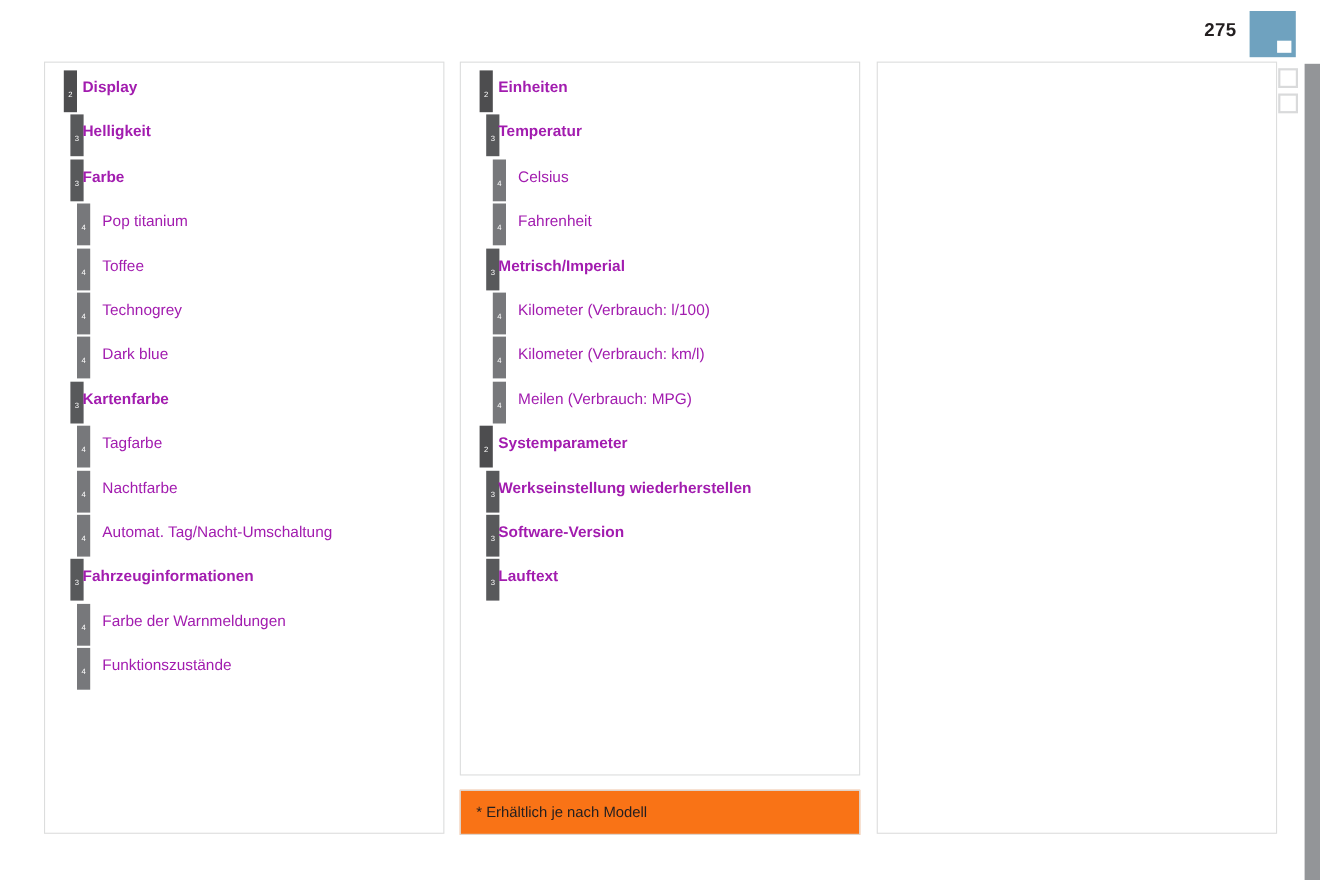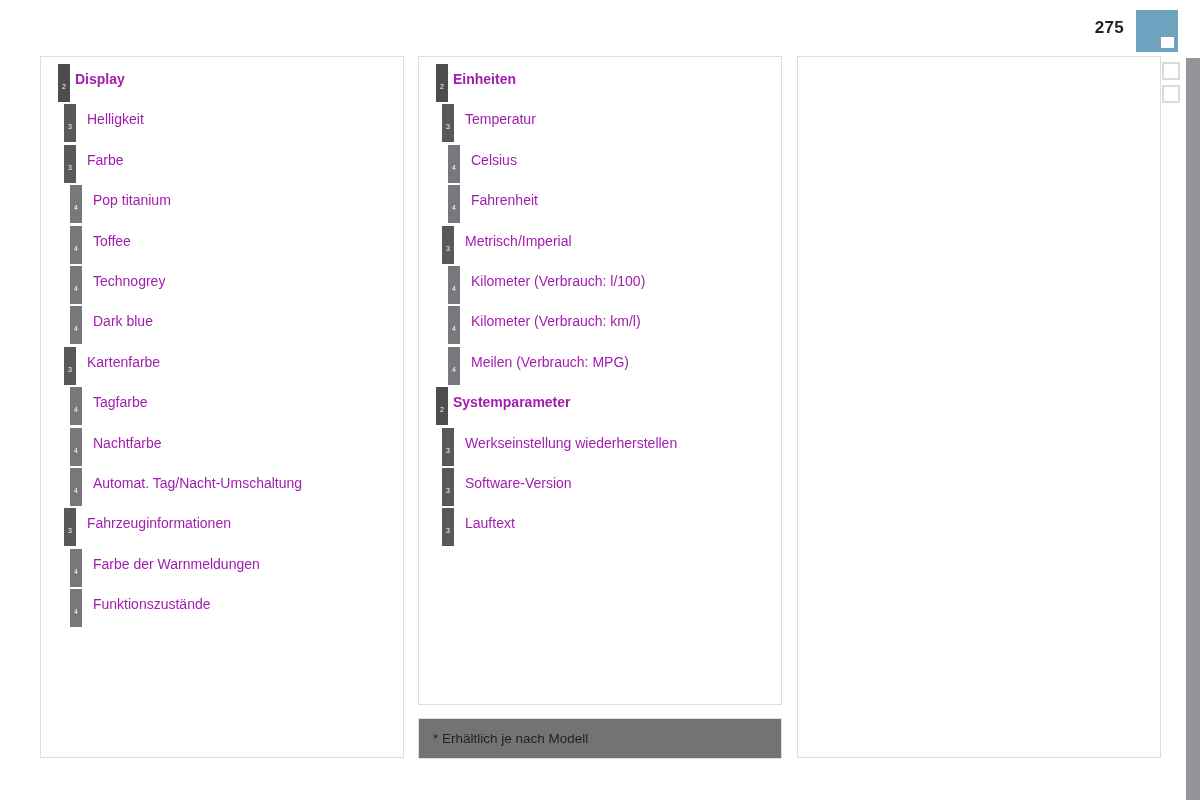--- a/index.html
+++ b/index.html
@@ -80,21 +80,21 @@
   .col-left   { left: 40px;  width: 364px; height: 702px; }
   .col-mid    { left: 418px; width: 364px; height: 649px; }
   .col-right  { left: 797px; width: 364px; height: 702px; }
 
   .footnote-box {
     position: absolute;
     left: 418px;
     top: 718px;
     width: 364px;
     height: 41px;
-    background: #737373;
+    background: #f97316;
     border: 1px solid #dcdddd;
     display: flex;
     align-items: center;
   }
   .footnote-text {
     padding-left: 14px;
     font-size: 13.5px;
     color: #231f20;
   }
 
@@ -131,21 +131,21 @@
   .row.l4 .lvl-bar { left: 29px;  background: #77787b; }
 
   .row-label {
     position: absolute;
     top: 7px;
     font-size: 14px;
     color: #a21caf;
     white-space: nowrap;
   }
   .row.l2 .row-label { left: 34px; font-weight: bold; }
-  .row.l3 .row-label { left: 46px; font-weight: normal; }
+  .row.l3 .row-label { left: 34px; font-weight: bold; }
   .row.l4 .row-label { left: 52px; font-weight: normal; }
 </style>
 </head>
 <body>
 
 <div id="page">
 
   <div class="edge-bar"></div>
 
   <div class="page-number">275</div>

